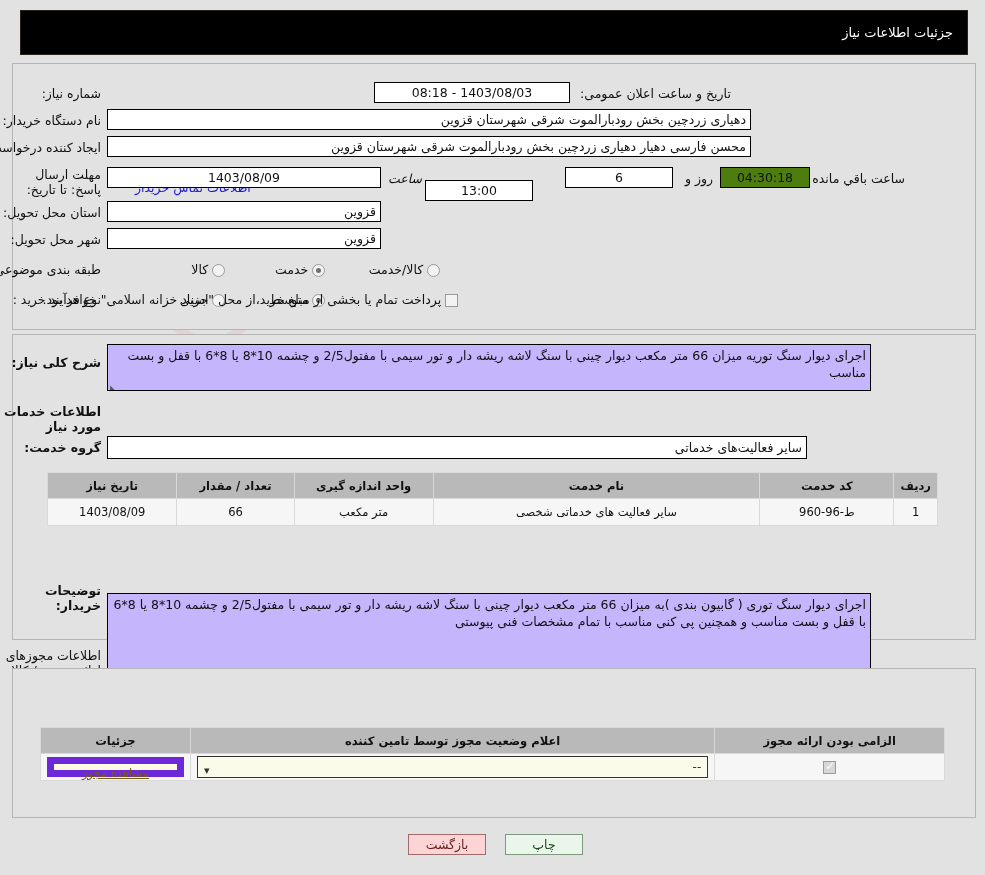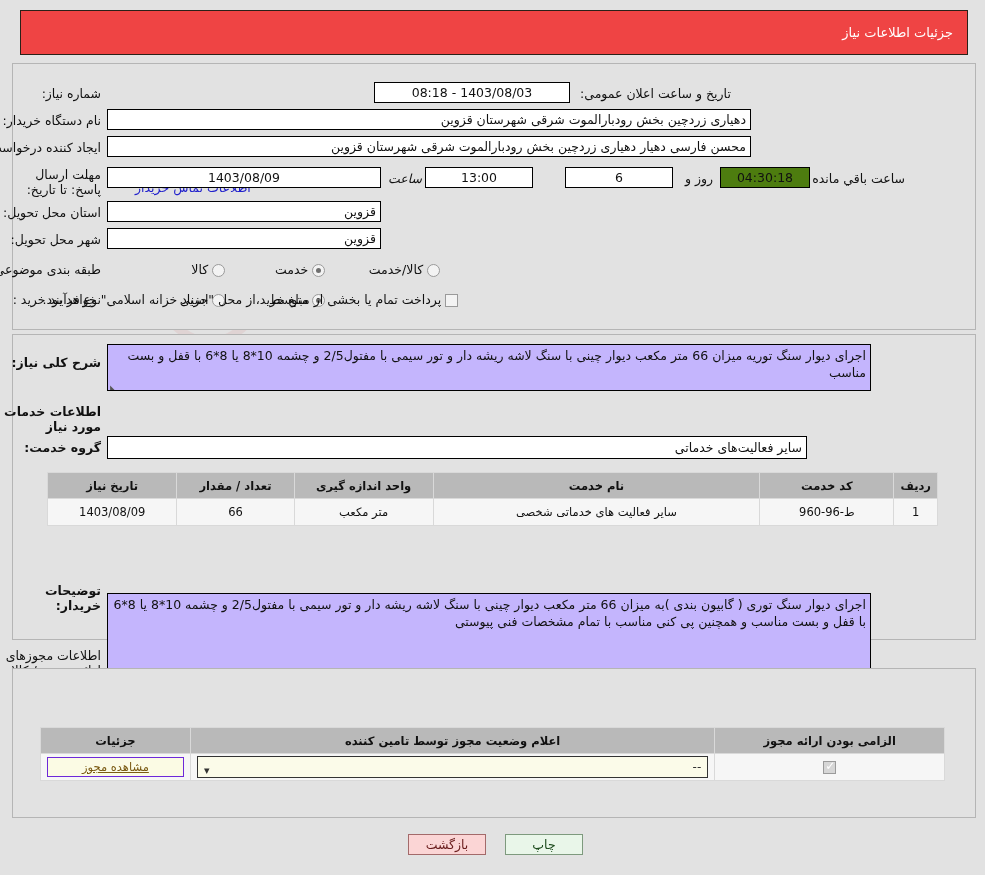--- a/index.html
+++ b/index.html
@@ -10,21 +10,21 @@
     font-family: "DejaVu Sans", "Liberation Sans", sans-serif;
     font-size: 12px;
     color: #111;
     overflow: hidden;
   }
   .page { position: relative; width: 985px; height: 875px; background:#e2e2e2; }
 
   
   .header-bar {
     position:absolute; left:20px; top:10px; width:948px; height:45px;
-    background:#ef4444; border:1px solid #2a2118;
+    background:#000000; border:1px solid #2a2118;
     display:flex; align-items:center; justify-content:flex-start;
     padding:0 14px;
   }
   .header-title { color:#ffffff; font-size:13px; }
 
   
   .watermark {
     position:absolute; left:0; top:215px; width:985px; height:140px;
     pointer-events:none; opacity:.30; z-index:0;
     display:flex; align-items:center; justify-content:center;
@@ -103,21 +103,21 @@
 
   
   .select {
     background:#fbfbe9; border:1px solid #333; height:22px; line-height:20px;
     font-size:12px; padding:0 6px; position:relative; text-align:right; color:#333;
   }
   .select .caret {
     position:absolute; left:6px; top:4px; font-size:11px; color:#333;
   }
   .btn-sm {
-    background:#fbfbe4; border:1px solid #6d28d9; height:20px; line-height:18px;
+    background:#fbfbe4; border:7px solid #6d28d9; height:20px; line-height:18px;
     font-size:11.5px; color:#7a5a12; text-align:center; cursor:pointer;
     text-decoration:underline; padding:0 6px;
   }
 
   
   .btn {
     height:21px; line-height:19px; font-size:12.5px; text-align:center;
     border:1px solid #7a7a7a; cursor:pointer; padding:0 10px;
   }
   .btn-print { background:#e9f6e9; border-color:#7e9a7e; color:#1c4a1c;}
@@ -151,21 +151,21 @@
   <div class="abs lbl" style="right:884px; top:113px;">نام دستگاه خریدار:</div>
   <div class="abs fld right" style="right:234px; top:109px; width:644px;">دهیاری زردچین بخش رودبارالموت شرقی شهرستان قزوین</div>
 
   <div class="abs lbl" style="right:884px; top:140px;">ایجاد کننده درخواست:</div>
   <div class="abs fld right" style="right:234px; top:136px; width:644px;">محسن فارسی دهیار دهیاری زردچین بخش رودبارالموت شرقی شهرستان قزوین</div>
   <div class="abs link" style="left:135px; top:140px;margin-top:40px;">اطلاعات تماس خریدار</div>
 
   <div class="abs lbl" style="right:884px; top:167px; width:90px; line-height:15px; white-space:normal; text-align:right;">مهلت ارسال پاسخ: تا تاریخ:</div>
   <div class="abs fld center" style="right:604px; top:167px; width:274px;">1403/08/09</div>
   <div class="abs lbl" style="right:563px; top:171px;font-style:italic;">ساعت</div>
-  <div class="abs fld center" style="right:452px; top:167px; width:108px;">13:00</div>
+  <div class="abs fld center" style="right:452px; top:180px; width:108px;">13:00</div>
   <div class="abs fld center" style="right:312px; top:167px; width:108px;">6</div>
   <div class="abs lbl" style="right:272px; top:171px;">روز و</div>
   <div class="abs fld center yellow" style="right:175px; top:167px; width:90px;">04:30:18</div>
   <div class="abs lbl" style="right:80px; top:171px;">ساعت باقي مانده</div>
 
   <div class="abs lbl" style="right:884px; top:205px;">استان محل تحویل:</div>
   <div class="abs fld right" style="right:604px; top:201px; width:274px;">قزوین</div>
 
   <div class="abs lbl" style="right:884px; top:232px;">شهر محل تحویل:</div>
   <div class="abs fld right" style="right:604px; top:228px; width:274px;">قزوین</div>

